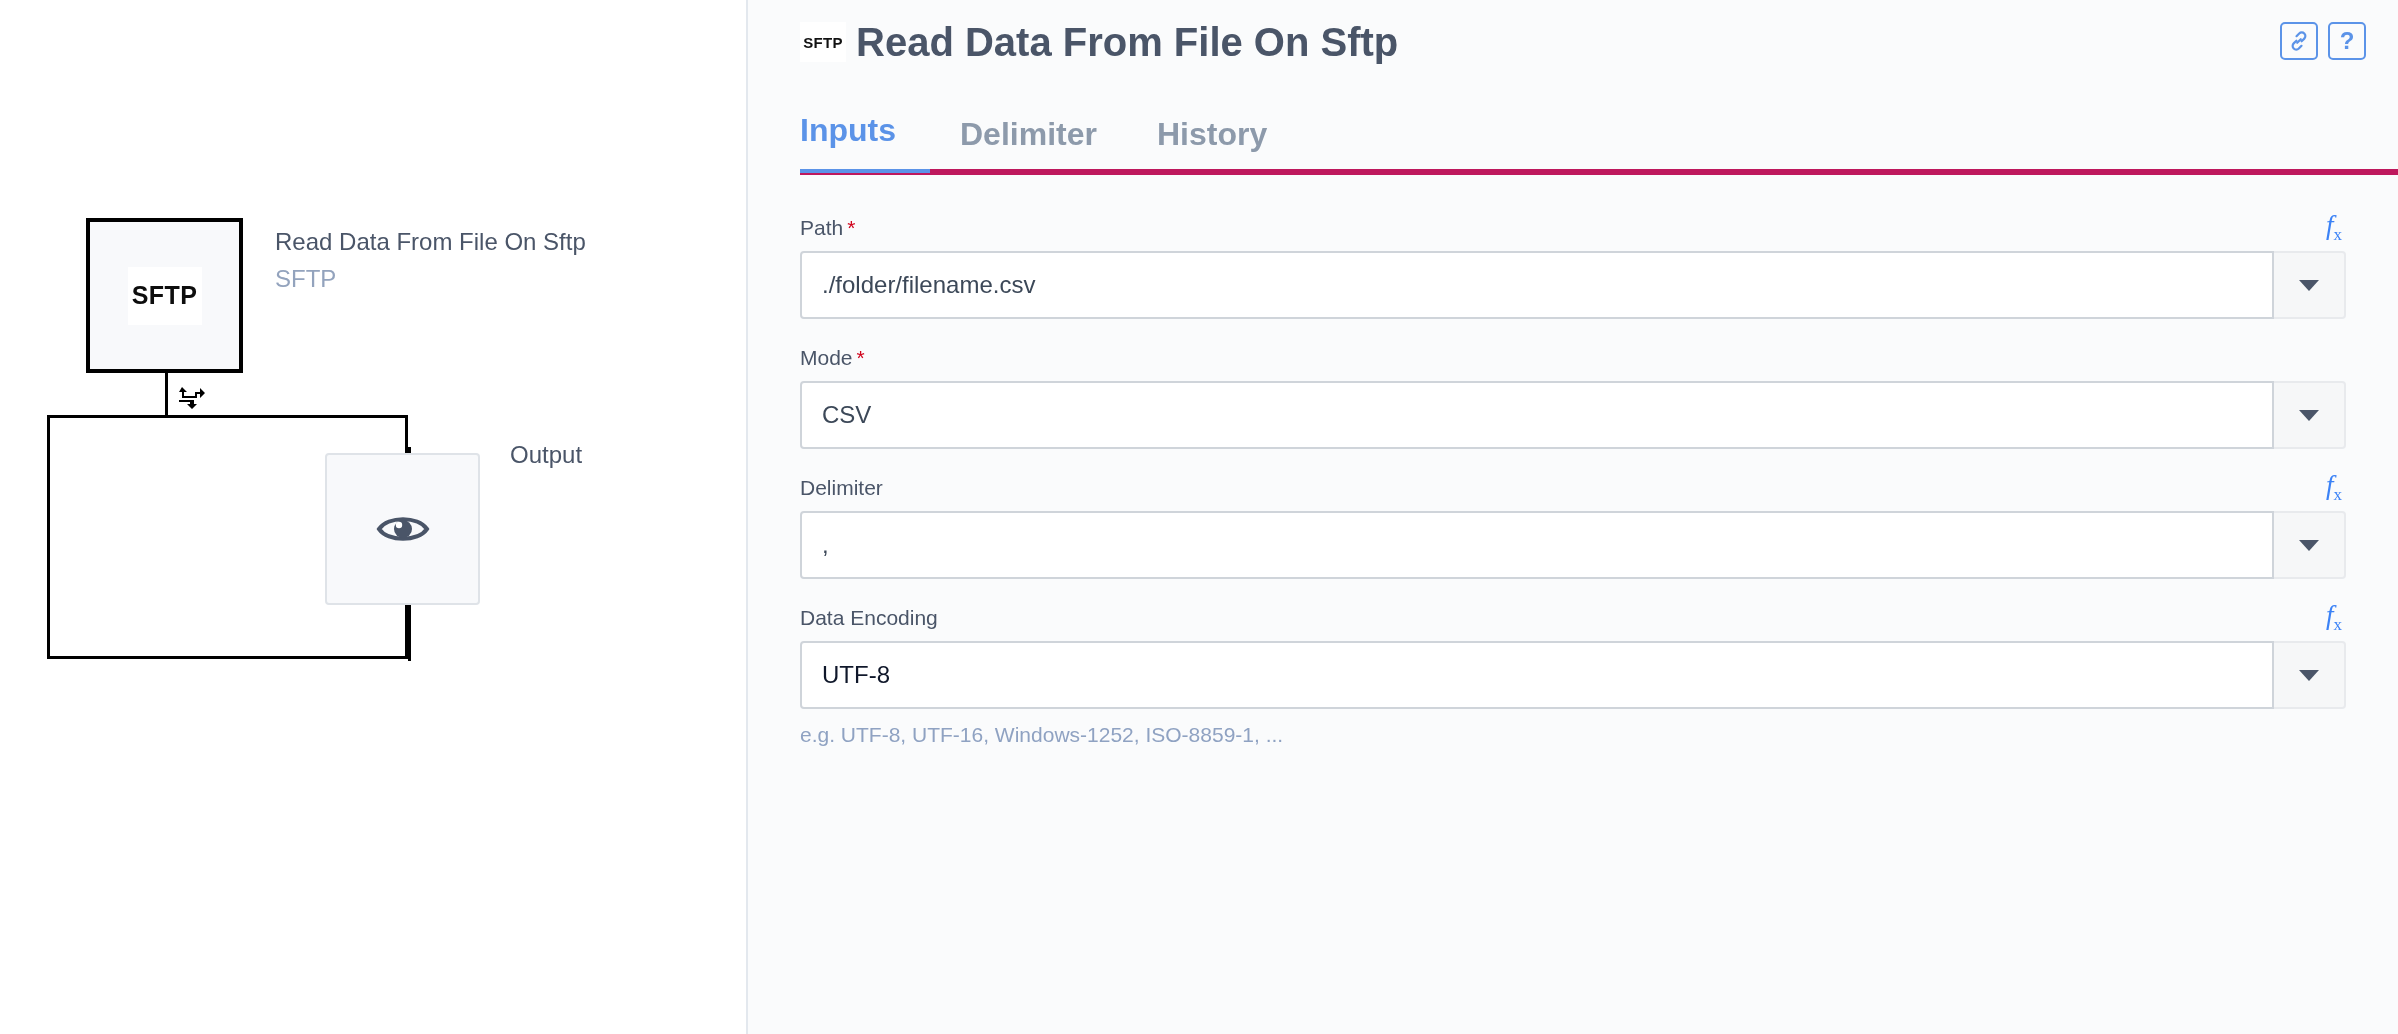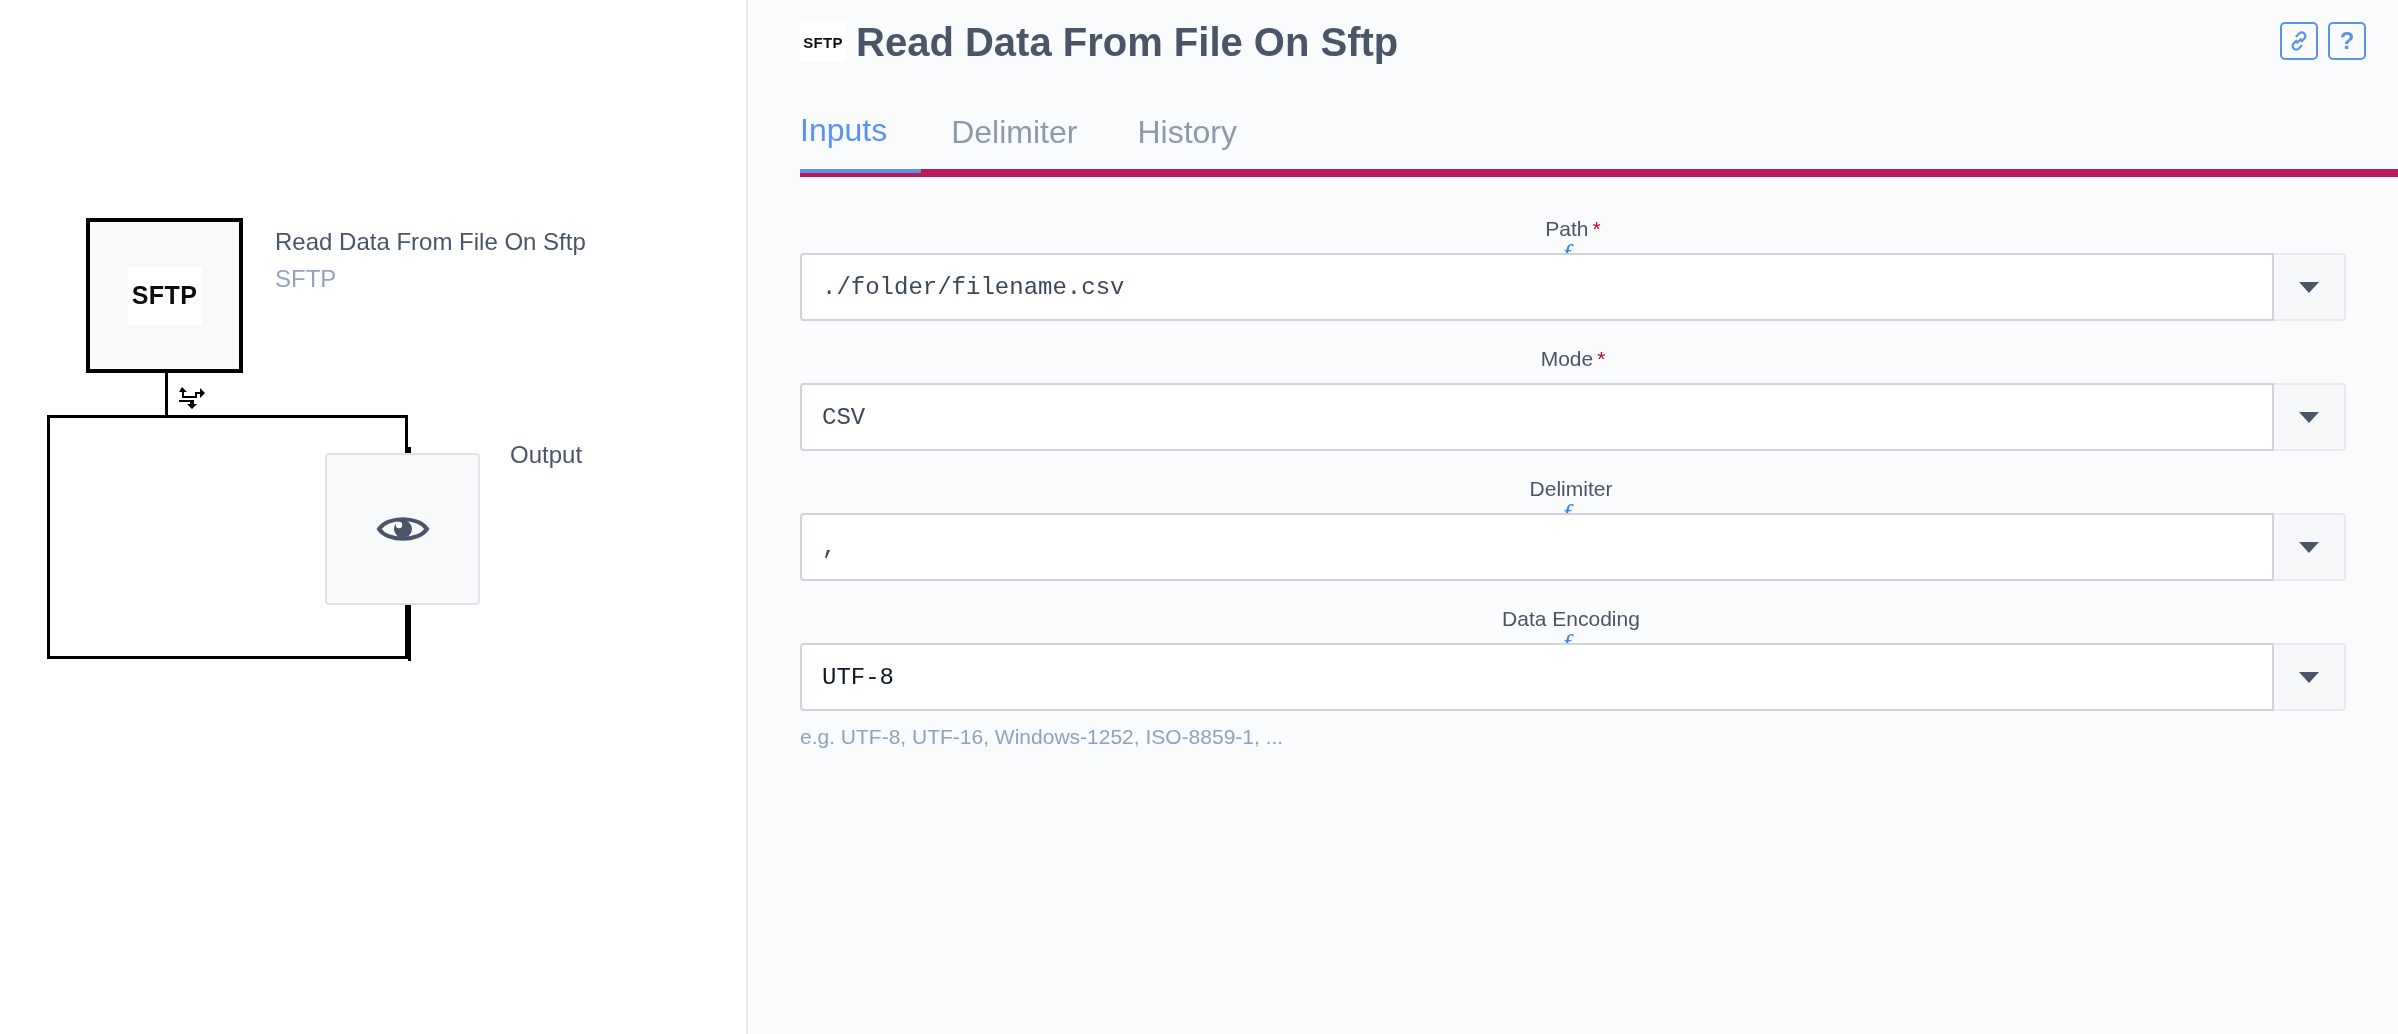--- a/index.html
+++ b/index.html
@@ -139,24 +139,25 @@
   }
   .icon-btn svg { display: block; }
   .icon-btn .qmark { font-size: 24px; font-weight: bold; line-height: 1; }
 
   
   .tabs {
     position: relative;
     margin-left: 52px;
     margin-top: 24px;
     display: flex;
-    align-items: center;
+    align-items: flex-end;
     gap: 0;
-    border-bottom: 8px solid #be185d;
+    border-bottom: 6px solid #be185d;
     width: calc(100% - 52px);
+    font-weight: bold;
   }
   .tab {
     font-size: 32px;
     color: #8d9aab;
     padding: 0 30px 20px 30px;
     cursor: pointer;
     position: relative;
     bottom: -4px;
   }
   .tab:first-child { padding-left: 0; padding-right: 34px; }
@@ -167,21 +168,20 @@
 
   
   .form {
     padding: 40px 52px 0 52px;
   }
   .field { margin-bottom: 26px; position: relative; }
   .field-label-row {
     display: flex; align-items: center; justify-content: space-between;
     margin-bottom: 10px;
     height: 26px;
-    flex-direction: column;
   }
   .field-label {
     font-size: 21px; color: #4a5568;
   }
   .req { color: #d0021b; margin-left: 4px; }
   .fx-icon {
     font-family: "Liberation Serif", serif;
     font-style: italic;
     font-size: 27px;
     color: #3b82f6;
@@ -190,21 +190,20 @@
     cursor: pointer;
     user-select: none;
   }
   .fx-icon sub { font-size: 17px; font-style: normal; }
   .fx-spacer { width: 24px; height: 26px; }
 
   .field-control {
     display: flex;
     align-items: stretch;
     height: 68px;
-    font-family: Liberation Mono, monospace;
   }
   .field-input {
     flex: 1 1 auto;
     border: 2px solid #cfd4da;
     border-radius: 4px 0 0 4px;
     background: #ffffff;
     display: flex; align-items: center;
     padding-left: 20px;
     font-size: 24px;
     color: #3c4858;

